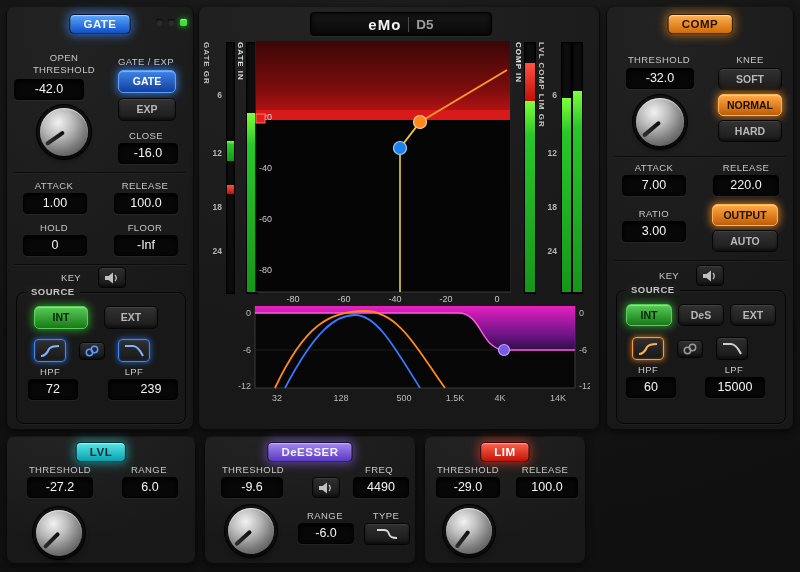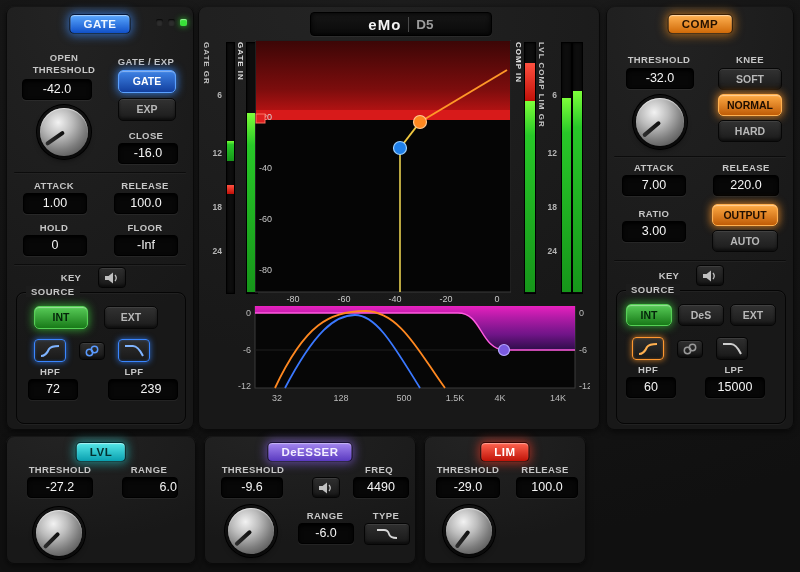--- a/index.html
+++ b/index.html
@@ -10,21 +10,21 @@
     background:radial-gradient(140% 110% at 30% 0%, #232323, #181818 75%);
     box-shadow: inset 0 1px 0 rgba(255,255,255,.05), inset 0 0 0 1px #0a0a0a, 0 2px 6px rgba(0,0,0,.55);}
   .badge{position:absolute;height:18px;line-height:18px;padding:0 13px;border-radius:5px;
     font-size:11.5px;font-weight:bold;letter-spacing:.5px;text-align:center;border:1px solid rgba(0,0,0,.7);}
   .badge.blue{background:linear-gradient(#5aa8ff,#1050c8);color:#eef6ff;box-shadow:0 0 10px 2px rgba(60,140,255,.65), inset 0 1px 1px rgba(255,255,255,.5);}
   .badge.orange{background:linear-gradient(#ffb253,#d06a08);color:#241100;box-shadow:0 0 10px 2px rgba(255,150,30,.55), inset 0 1px 1px rgba(255,255,255,.5);}
   .badge.cyan{background:linear-gradient(#55e8e8,#0aa0b0);color:#03302f;box-shadow:0 0 10px 2px rgba(40,220,220,.5), inset 0 1px 1px rgba(255,255,255,.5);}
   .badge.purple{background:linear-gradient(#a487f0,#5a3ac0);color:#f2eeff;box-shadow:0 0 10px 2px rgba(140,100,240,.55), inset 0 1px 1px rgba(255,255,255,.4);}
   .badge.red{background:linear-gradient(#ff6450,#c01408);color:#fff;box-shadow:0 0 10px 2px rgba(255,60,40,.55), inset 0 1px 1px rgba(255,255,255,.4);}
   .center-x{left:50%;transform:translateX(-50%);}
-  .label{position:absolute;font-size:9.5px;font-weight:bold;color:#c6c6c6;text-align:center;letter-spacing:.4px;}
+  .label{position:absolute;font-size:9.5px;font-weight:normal;color:#c6c6c6;text-align:center;letter-spacing:.4px;}
   .title{position:absolute;font-size:13px;font-weight:bold;color:#b4b4b4;letter-spacing:2px;text-align:center;}
   .val{position:absolute;background:#070707;border:1px solid #000;border-radius:4px;color:#f4f4f4;
     font-size:12.5px;height:19px;line-height:19px;text-align:center;
     box-shadow: inset 0 2px 4px #000, 0 1px 0 rgba(255,255,255,.05);}
   .btn{position:absolute;border-radius:5px;font-size:10.5px;font-weight:bold;text-align:center;
     background:linear-gradient(#323232,#1b1b1b);color:#b8b8b8;border:1px solid #070707;
     box-shadow: inset 0 1px 0 rgba(255,255,255,.08), inset 0 -2px 3px rgba(0,0,0,.5);cursor:default;}
   .btn.on-blue{background:linear-gradient(#3f84e6,#123f9e);color:#fff;border-color:#5aa0ff;
     box-shadow:0 0 8px 1px rgba(60,140,255,.8), inset 0 1px 1px rgba(255,255,255,.4);}
   .btn.on-orange{background:linear-gradient(#ffab45,#c05c06);color:#1e0d00;border-color:#ffb050;
@@ -66,21 +66,21 @@
 <div class="surface">
 
   <div class="panel" style="left:6px;top:6px;width:188px;height:424px;">
     <div class="badge blue center-x" style="top:8px;">GATE</div>
     <div class="led" style="left:150px;top:13px;"></div>
     <div class="led" style="left:162px;top:13px;"></div>
     <div class="led on" style="left:174px;top:13px;"></div>
 
     <div class="label" style="left:10px;top:46px;width:96px;">OPEN</div>
     <div class="label" style="left:10px;top:58px;width:96px;">THRESHOLD</div>
-    <div class="val" style="left:16px;top:73px;width:68px;">-42.0</div>
+    <div class="val" style="left:8px;top:73px;width:68px;">-42.0</div>
     <div class="knob" style="left:34px;top:102px;width:48px;height:48px;">
       <div class="ptr" style="transform:rotate(55deg);"></div>
     </div>
 
     <div class="label" style="left:100px;top:50px;width:80px;">GATE / EXP</div>
     <div class="btn on-blue" style="left:112px;top:64px;width:56px;height:21px;line-height:21px;">GATE</div>
     <div class="btn" style="left:112px;top:92px;width:56px;height:21px;line-height:21px;">EXP</div>
     <div class="label" style="left:100px;top:124px;width:80px;">CLOSE</div>
     <div class="val" style="left:112px;top:137px;width:58px;">-16.0</div>
 
@@ -289,21 +289,21 @@
     <div class="val" style="left:20px;top:371px;width:48px;">60</div>
     <div class="label" style="left:104px;top:358px;width:48px;">LPF</div>
     <div class="val" style="left:99px;top:371px;width:58px;">15000</div>
   </div>
 
   <div class="panel" style="left:6px;top:436px;width:190px;height:128px;">
     <div class="badge cyan center-x" style="top:6px;">LVL</div>
     <div class="label" style="left:8px;top:28px;width:92px;">THRESHOLD</div>
     <div class="val" style="left:21px;top:41px;width:64px;">-27.2</div>
     <div class="label" style="left:108px;top:28px;width:70px;">RANGE</div>
-    <div class="val" style="left:116px;top:41px;width:54px;text-align:right;">6.0</div>
+    <div class="val" style="left:116px;top:41px;width:54px;">6.0</div>
     <div class="knob" style="left:30px;top:74px;width:46px;height:46px;">
       <div class="ptr" style="transform:rotate(45deg);"></div>
     </div>
   </div>
 
   <div class="panel" style="left:204px;top:436px;width:212px;height:128px;">
     <div class="badge purple center-x" style="top:6px;">DeESSER</div>
     <div class="label" style="left:6px;top:28px;width:86px;">THRESHOLD</div>
     <div class="val" style="left:17px;top:41px;width:60px;">-9.6</div>
     <div class="icon-btn" style="left:108px;top:41px;width:26px;height:19px;">

